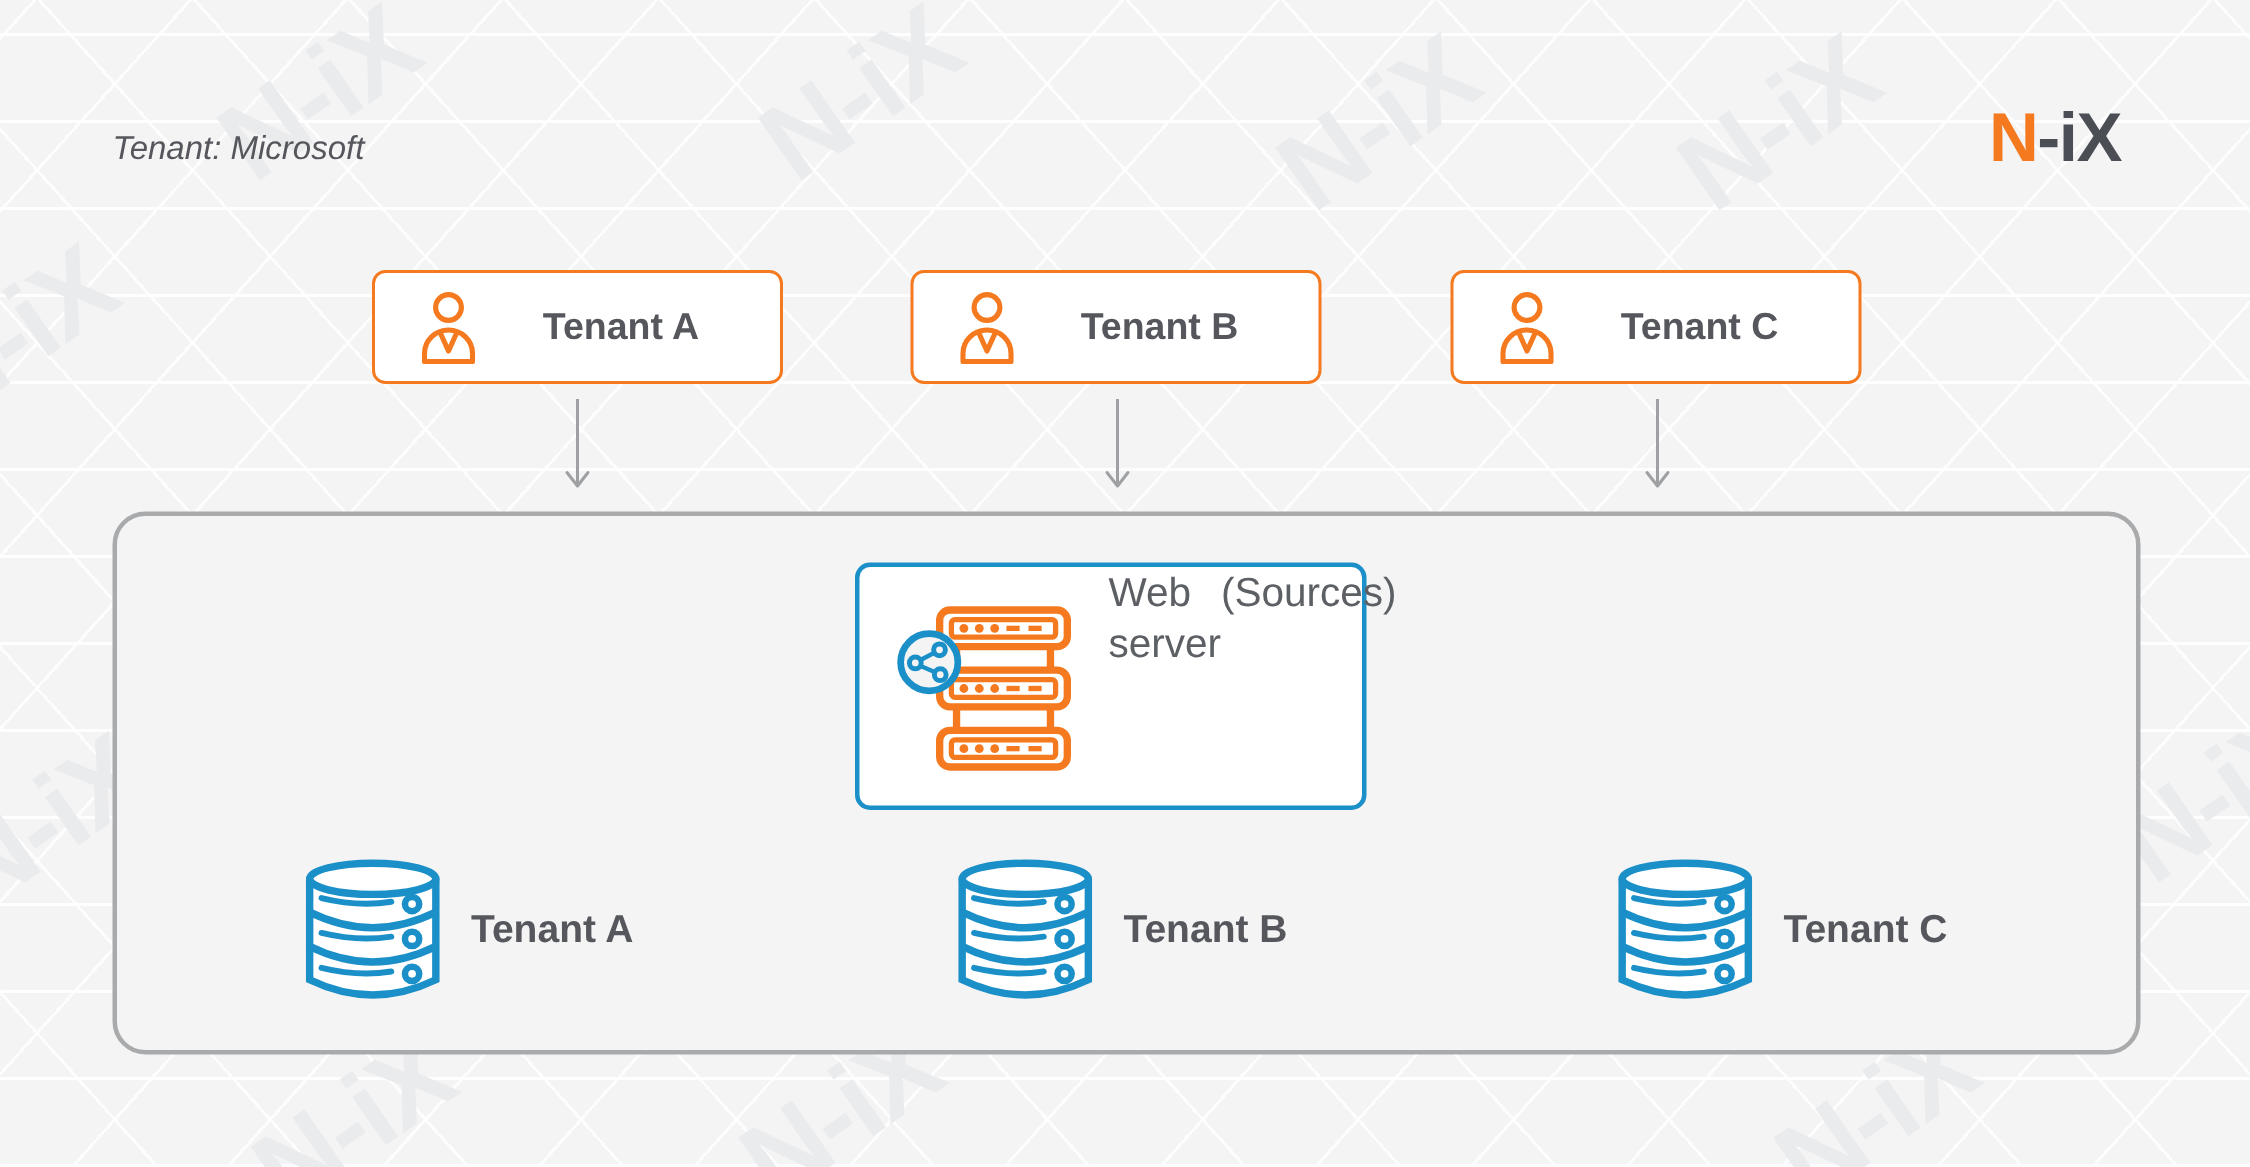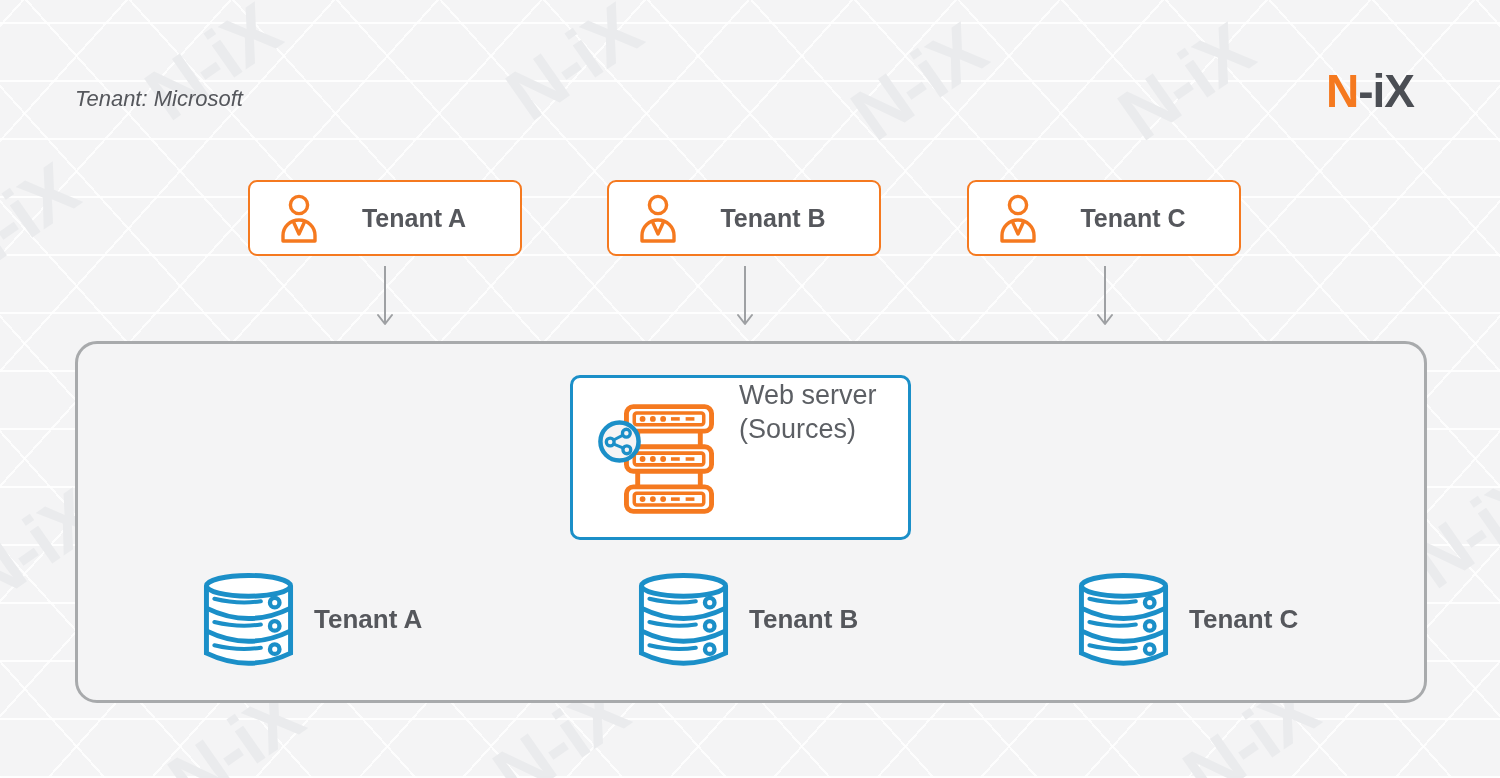--- a/index.html
+++ b/index.html
@@ -46,21 +46,21 @@
     border-radius:22px;z-index:2;
   }
   .server-box{
     position:absolute;left:492px;top:31px;width:341px;height:165px;box-sizing:border-box;
     background:#fff;border:3px solid var(--blue,#1B8FC8);border-radius:10px;z-index:4;
   }
   .server-icon-wrap{position:absolute;left:0;top:0;width:160px;height:165px;}
   .server-svg{position:absolute;left:51px;top:26px;}
   .share-badge{position:absolute;left:24px;top:41px;}
   .server-text{
-    position:absolute;left:166px;top:0;height:165px;display:flex;flex-direction:column;
+    position:absolute;left:166px;top:0;height:165px;display:flex;flex-direction:row;
     font-size:27px;line-height:34px;color:#5C5F64;
   }
   .db-group{
     position:absolute;top:228px;display:flex;align-items:center;z-index:4;
   }
   .db-group .db-label{
     margin-left:18px;font-size:26px;font-weight:700;color:var(--text-dark,#55575C);
   }
   
   .o-stroke{stroke:var(--orange,#F5791F);fill:none;}

